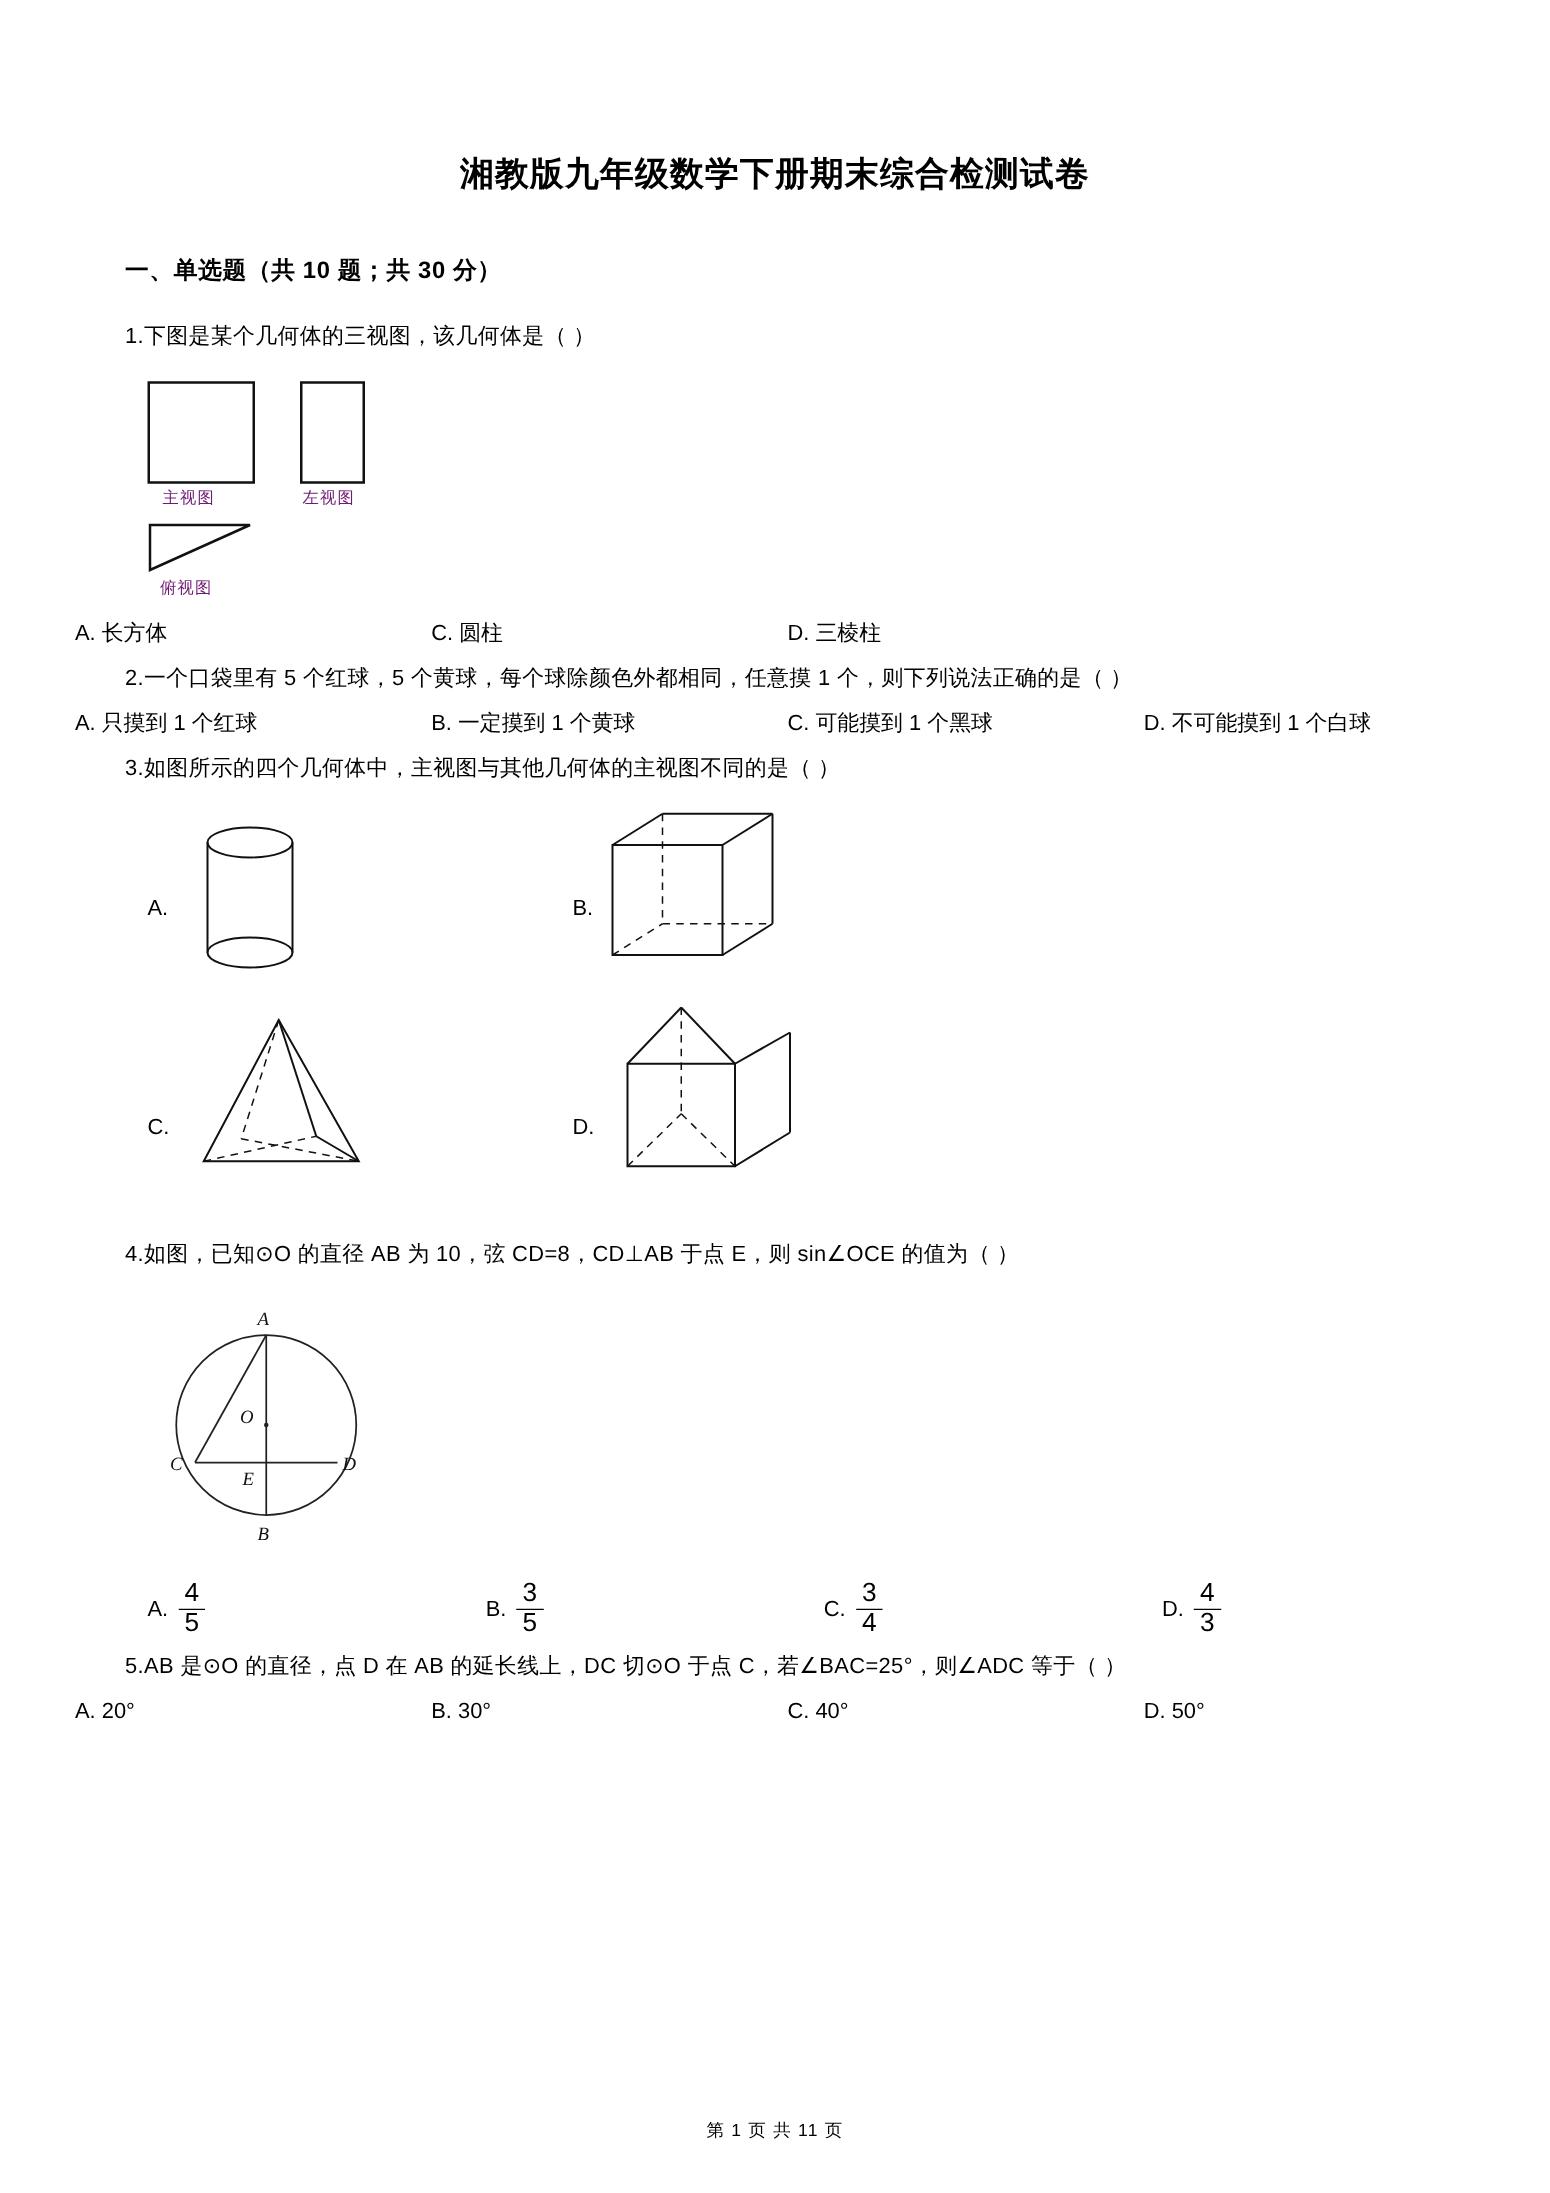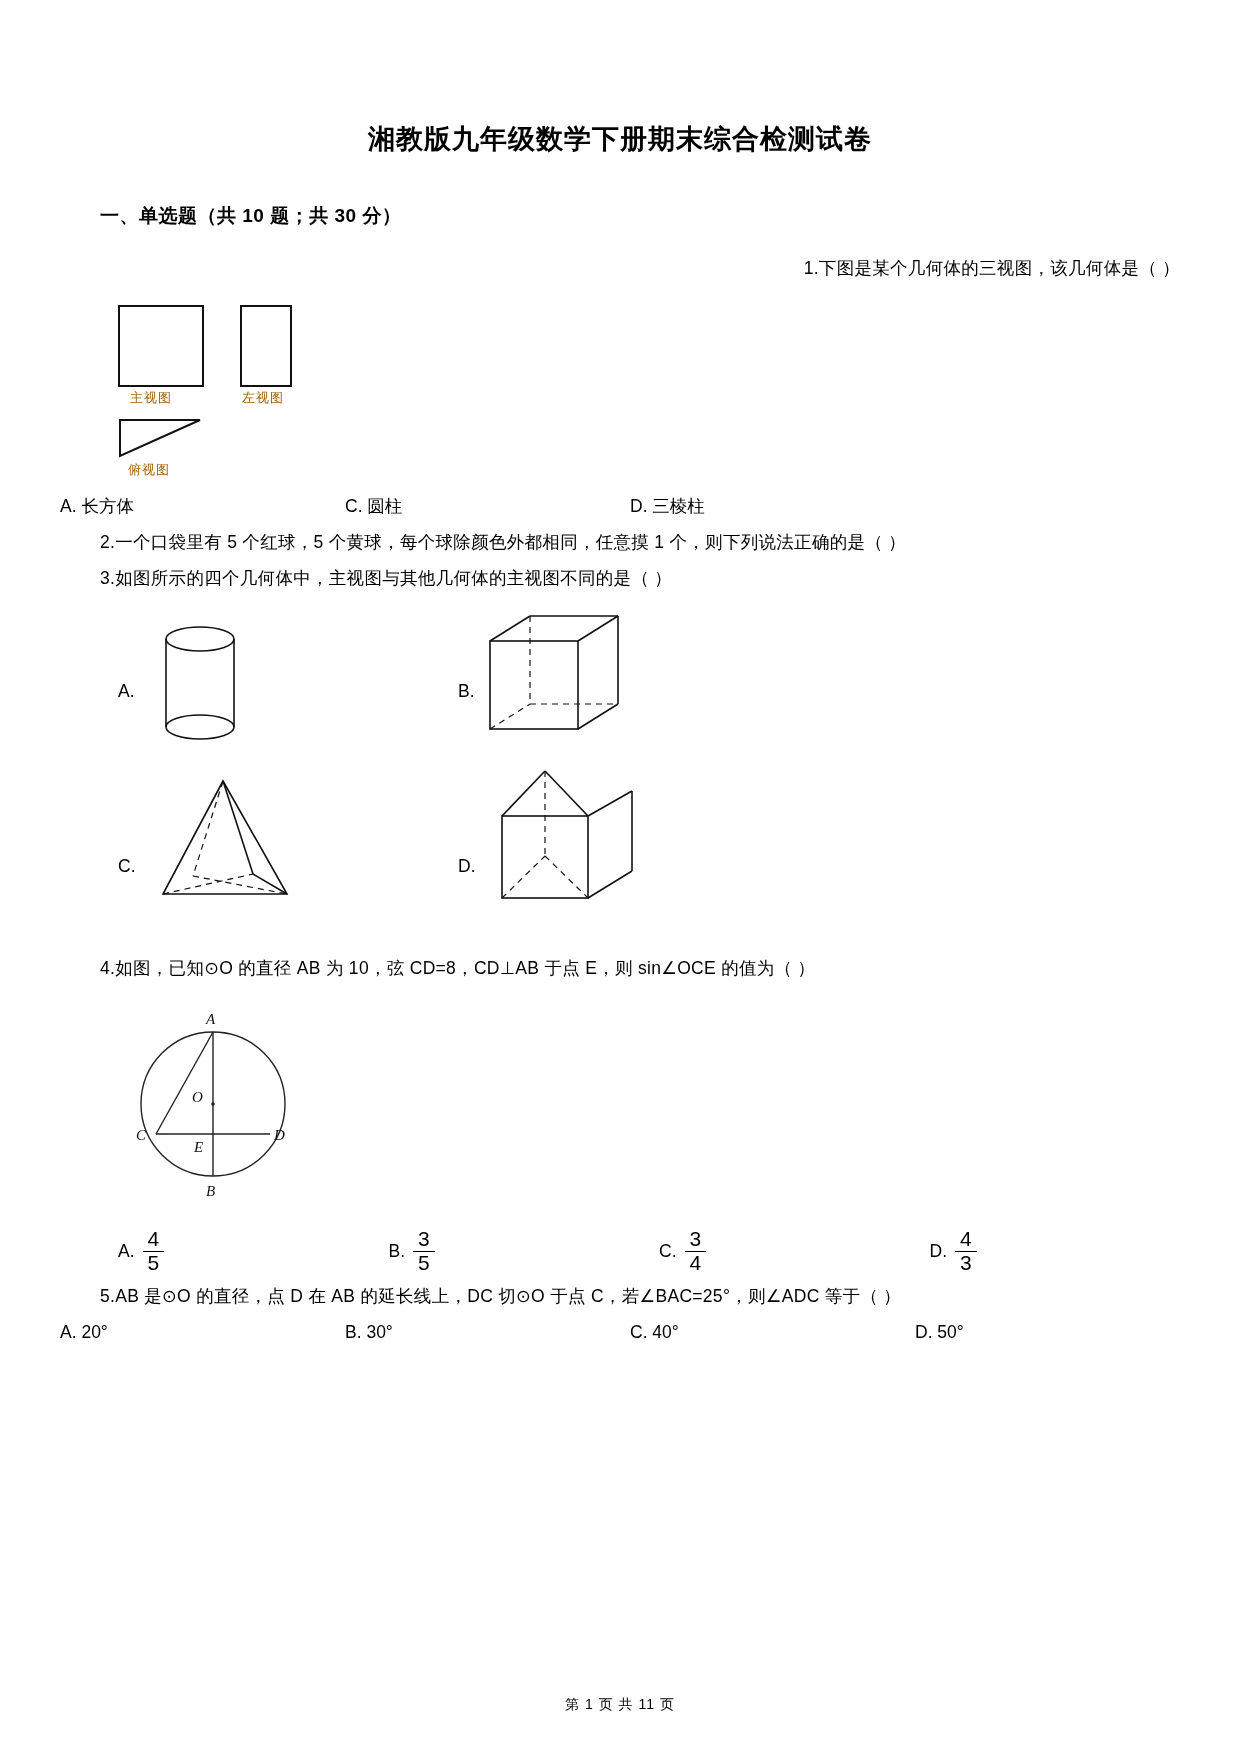--- a/index.html
+++ b/index.html
@@ -32,36 +32,36 @@
     margin:46px 0 0 100px;
     letter-spacing:0.5px;
   }
   .q{
     margin-left:100px;
     margin-right:60px;
     font-size:17.5px;
     line-height:2.05;
     letter-spacing:0.3px;
   }
-  .q-stem{margin-top:22px;text-align:right;}
+  .q-stem{margin-top:22px;}
   .opts{
     margin-left:60px;
     margin-right:40px;
     font-size:17.5px;
     line-height:2.05;
     display:flex;
     flex-wrap:wrap;
   }
   .opts .opt{flex:0 0 25%;box-sizing:border-box;padding-right:6px;}
 
   
   .fig-threeview{margin:18px 0 6px 118px;position:relative;height:178px;}
   .tv-front{position:absolute;left:0;top:0;width:82px;height:78px;border:2px solid #111;background:#fff;}
   .tv-side{position:absolute;left:122px;top:0;width:48px;height:78px;border:2px solid #111;background:#fff;}
-  .tv-lbl{position:absolute;font-size:13px;color:#a16207;letter-spacing:1px;}
+  .tv-lbl{position:absolute;font-size:13px;color:#701a75;letter-spacing:1px;}
   .tv-lbl-front{left:12px;top:84px;}
   .tv-lbl-side{left:124px;top:84px;}
   .tv-top{position:absolute;left:0;top:113px;width:84px;height:40px;}
   .tv-lbl-top{left:10px;top:156px;}
 
   
   .fig-solids{margin:14px 0 10px 0;position:relative;height:330px;}
   .solid-label{position:absolute;font-size:17.5px;}
   .sv{position:absolute;}
 
@@ -112,20 +112,26 @@
     <div class="tv-lbl tv-lbl-top">俯视图</div>
   </div>
 
   <div class="opts">
     <div class="opt">A. 长方体</div>
     <div class="opt">C. 圆柱</div>
     <div class="opt">D. 三棱柱</div>
   </div>
 
   <div class="q">2.一个口袋里有 5 个红球，5 个黄球，每个球除颜色外都相同，任意摸 1 个，则下列说法正确的是（  ）</div>
+  <div class="opts">
+    <div class="opt">A. 只摸到 1 个红球</div>
+    <div class="opt">B. 一定摸到 1 个黄球</div>
+    <div class="opt">C. 可能摸到 1 个黑球</div>
+    <div class="opt">D. 不可能摸到 1 个白球</div>
+  </div>
 
   <div class="q">3.如图所示的四个几何体中，主视图与其他几何体的主视图不同的是（  ）</div>
 
   <div class="fig-solids">
 
     <div class="solid-label" style="left:118px;top:70px;">A.</div>
     <svg class="sv" style="left:150px;top:12px;" width="100" height="125" viewBox="0 0 100 125">
       <ellipse cx="50" cy="16" rx="34" ry="12" fill="none" stroke="#111" stroke-width="1.6"></ellipse>
       <line x1="16" y1="16" x2="16" y2="104" stroke="#111" stroke-width="1.6"></line>
       <line x1="84" y1="16" x2="84" y2="104" stroke="#111" stroke-width="1.6"></line>

